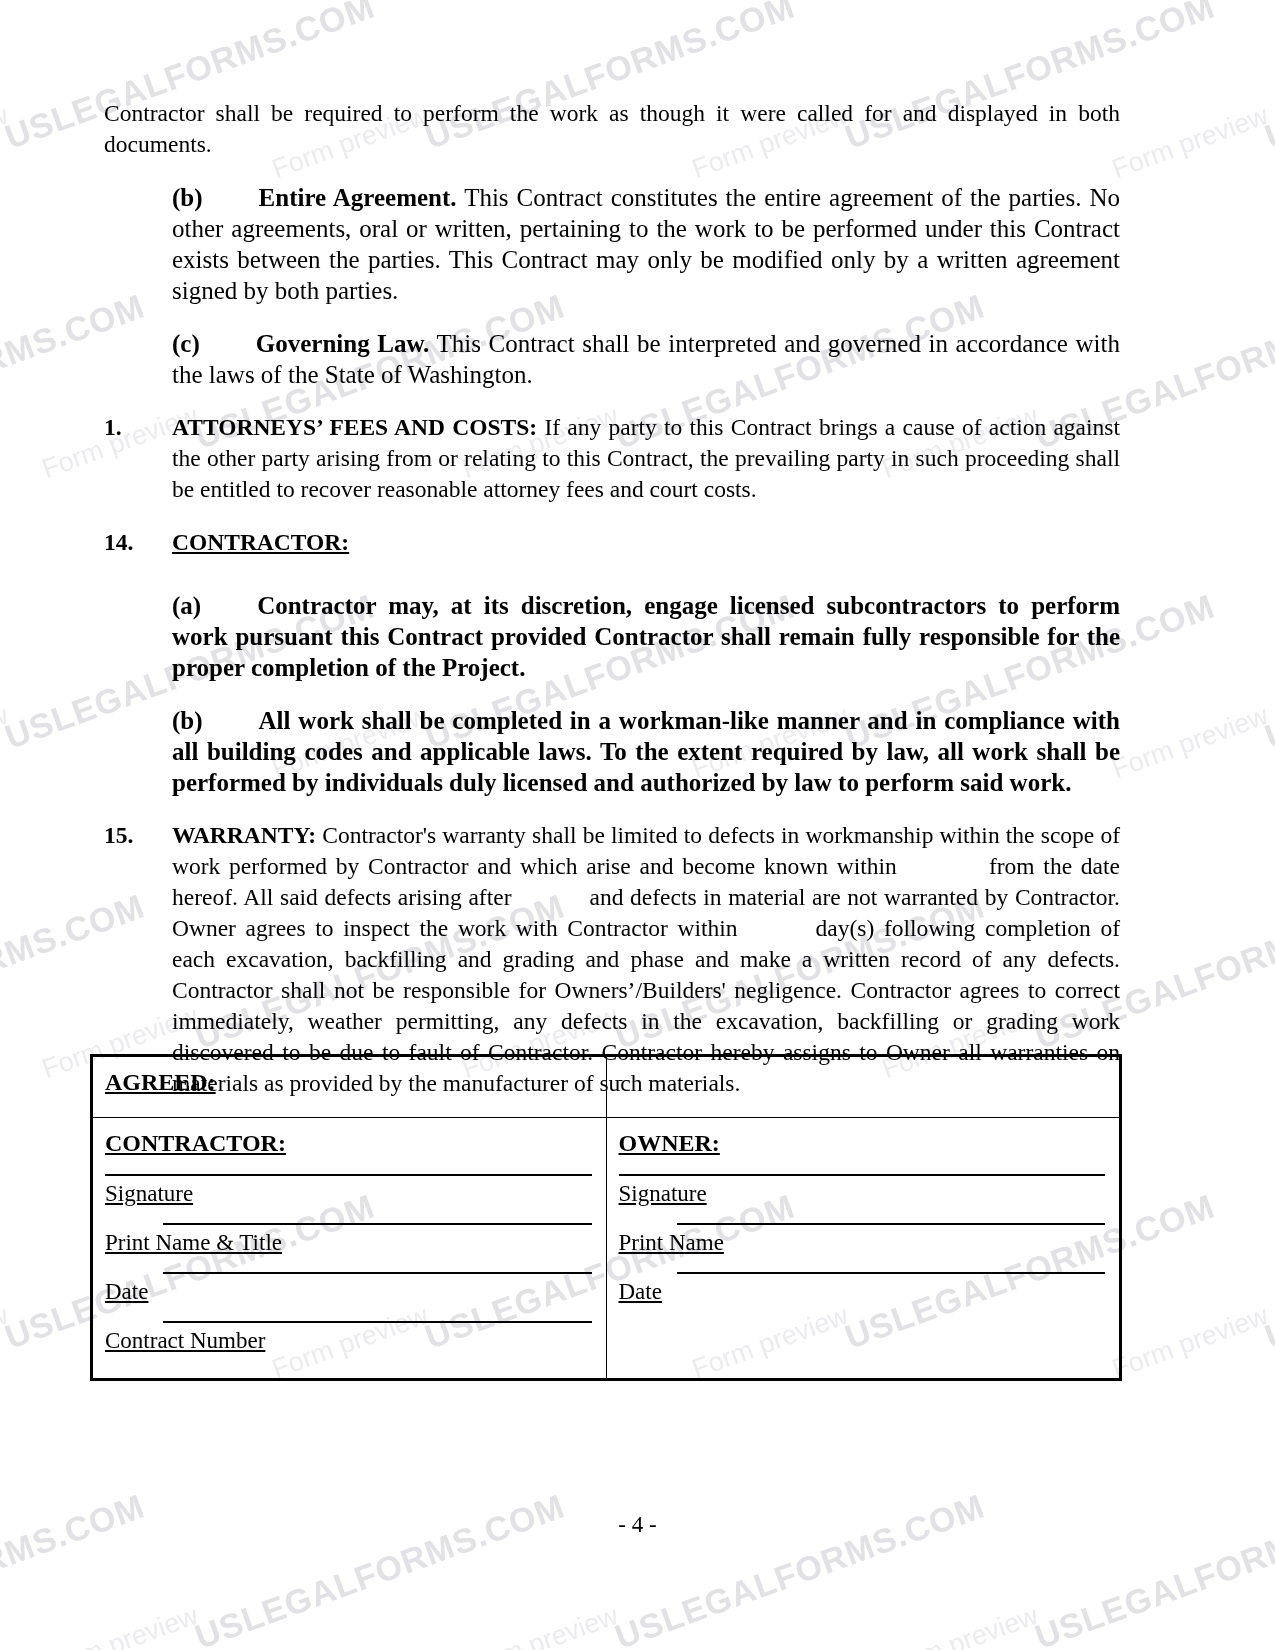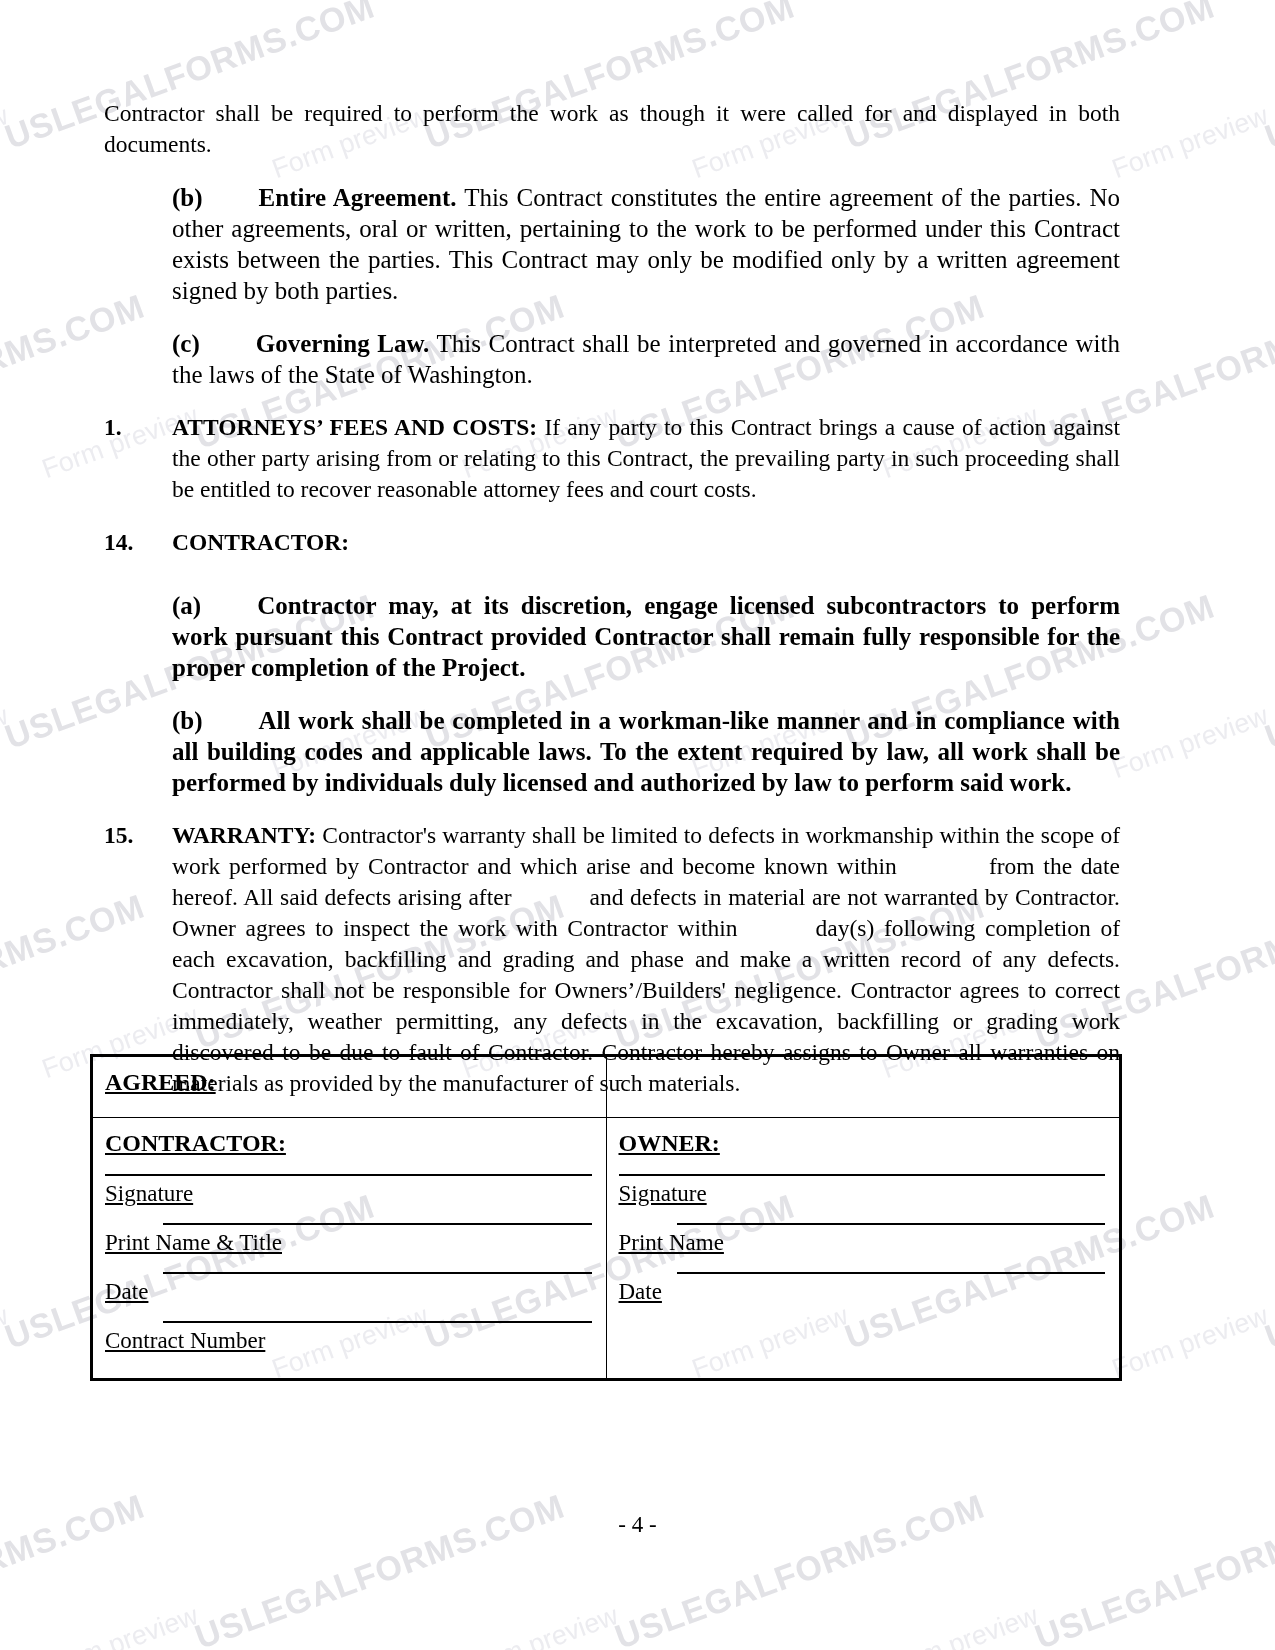--- a/index.html
+++ b/index.html
@@ -250,21 +250,21 @@
     </div>
 
     <div class="numbered">
       <span class="num">1.</span>
       <div class="txt">
         <span class="run-in-title">ATTORNEYS’ FEES AND COSTS:</span>
         <span>If any party to this Contract brings a cause of action against the other party arising from or relating to this Contract, the prevailing party in such proceeding shall be entitled to recover reasonable attorney fees and court costs.</span>
       </div>
     </div>
 
-    <div class="numbered" style="margin-bottom:32px;">
+    <div class="numbered" style="margin-bottom:32px;text-decoration:underline;">
       <span class="num">14.</span>
       <div class="txt">
         <span class="run-in-title">CONTRACTOR:</span>
       </div>
     </div>
 
     <div class="lettered bold-para">
       <span class="letter">(a)</span><span class="gap"></span><span>Contractor may, at its discretion, engage licensed subcontractors to perform work pursuant this Contract provided Contractor shall remain fully responsible for the proper completion of the Project.</span>
     </div>
 

